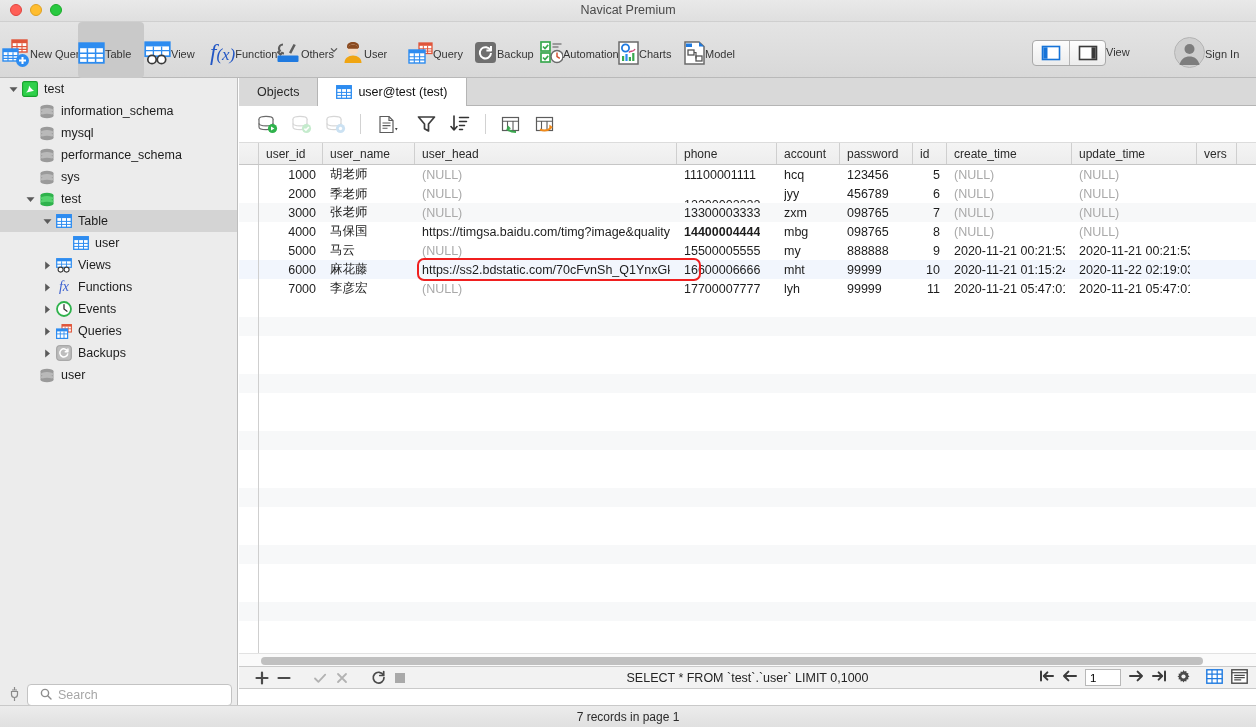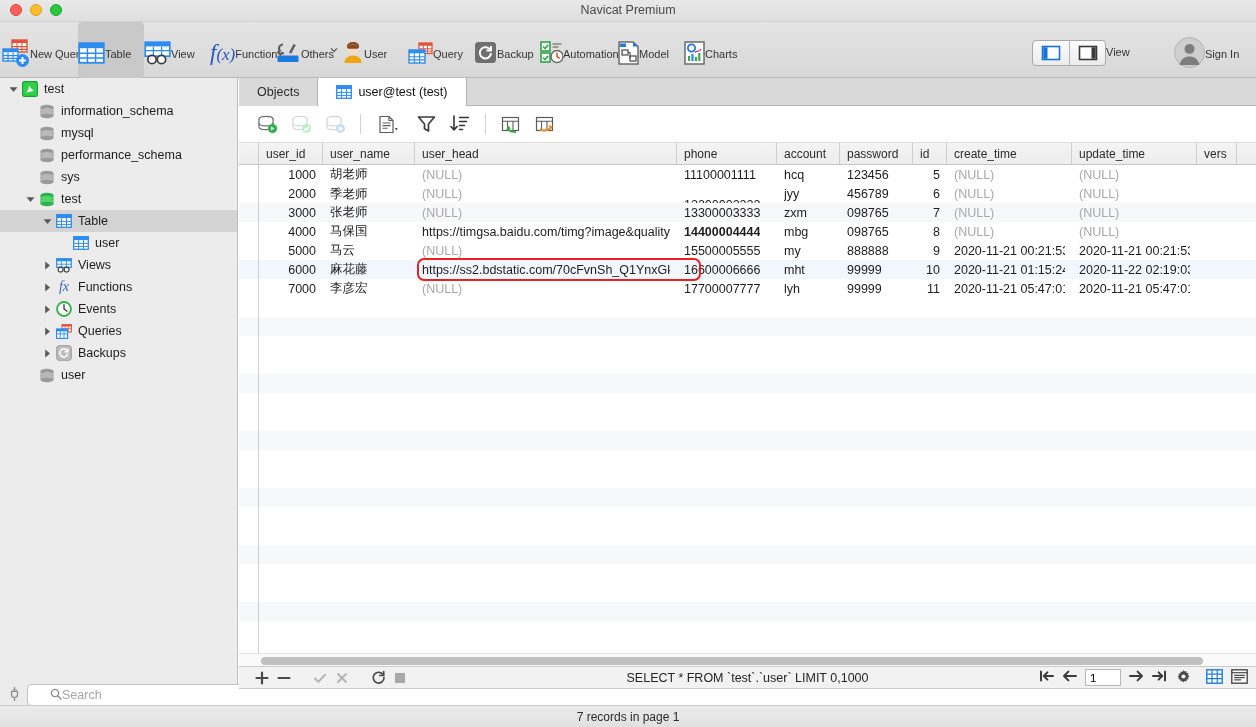--- a/index.html
+++ b/index.html
@@ -67,21 +67,21 @@
   .tw svg{ display:block; }
   .ticon{ width:20px; display:flex; align-items:center; justify-content:center; flex:none; }
   .tlabel{ margin-left:4px; }
 
   .searchbar{
     position:absolute; left:0; right:0; bottom:16px; height:32px;
     display:flex; align-items:center; padding:0 8px; gap:6px;
   }
   .searchbox{
     flex:1; height:22px; background:#fff; border:1px solid #c3c3c3;
-    border-radius:4px; display:flex; align-items:center; padding:0 22px; gap:0;
+    border-radius:4px; display:flex; align-items:center; padding:0 12px; gap:6px;
   }
   .searchbox input{
     border:none; outline:none; flex:1; font-size:12.5px;
     font-family:inherit; background:transparent; color:#1d1d1d;
   }
   .searchbox input::placeholder{ color:#a6a6a6; }
 
   
   .main{ position:absolute; left:239px; top:78px; right:0; bottom:0; background:#fff; }
 
@@ -279,43 +279,43 @@
               <path d="M12.5 3h9M12.5 6h6" stroke="#9a9a9a" stroke-width="1.8"></path>
               <circle cx="17" cy="15.5" r="6" fill="#fff" stroke="#6b6b6b" stroke-width="1.5"></circle>
               <path d="M17 11.5v4l2.8 1.8" fill="none" stroke="#d04a2a" stroke-width="1.4"></path>
             </svg>
           </div>
           <div class="lb">Automation</div>
         </div>
         <div class="tbtn">
           <div class="ic">
             <svg width="21" height="24" viewBox="0 0 21 24">
-              <path d="M1 1h14l5 4.5V23H1z" fill="#fff" stroke="#6b6b6b" stroke-width="1.5"></path>
-              <path d="M15 1v4.5h5" fill="#1f7ae0"></path>
-              <rect x="2" y="2.5" width="6" height="3.5" fill="#1f7ae0"></rect>
-              <rect x="4" y="9" width="6" height="5" fill="#fff" stroke="#555" stroke-width="1.3"></rect>
-              <rect x="12" y="15" width="6" height="5" fill="#fff" stroke="#555" stroke-width="1.3"></rect>
-              <path d="M10 11.5h2v6h0" fill="none" stroke="#555" stroke-width="1.2"></path>
-            </svg>
-          </div>
-          <div class="lb">Model</div>
-        </div>
-        <div class="tbtn">
-          <div class="ic">
-            <svg width="21" height="24" viewBox="0 0 21 24">
               <rect x="1" y="1" width="19" height="22" fill="#fff" stroke="#6b6b6b" stroke-width="1.5"></rect>
               <circle cx="7.5" cy="7" r="3.6" fill="none" stroke="#1f7ae0" stroke-width="1.8"></circle>
               <path d="M11 11.5c2-3 3.5 1 6-3.5" fill="none" stroke="#d04a7a" stroke-width="1.5"></path>
               <rect x="4" y="15" width="2.2" height="5" fill="#3aa84f"></rect>
               <rect x="7.4" y="13" width="2.2" height="7" fill="#2d8cf0"></rect>
               <rect x="10.8" y="16" width="2.2" height="4" fill="#3aa84f"></rect>
               <rect x="14.2" y="12" width="2.2" height="8" fill="#3aa84f"></rect>
             </svg>
           </div>
           <div class="lb">Charts</div>
+        </div>
+        <div class="tbtn">
+          <div class="ic">
+            <svg width="21" height="24" viewBox="0 0 21 24">
+              <path d="M1 1h14l5 4.5V23H1z" fill="#fff" stroke="#6b6b6b" stroke-width="1.5"></path>
+              <path d="M15 1v4.5h5" fill="#1f7ae0"></path>
+              <rect x="2" y="2.5" width="6" height="3.5" fill="#1f7ae0"></rect>
+              <rect x="4" y="9" width="6" height="5" fill="#fff" stroke="#555" stroke-width="1.3"></rect>
+              <rect x="12" y="15" width="6" height="5" fill="#fff" stroke="#555" stroke-width="1.3"></rect>
+              <path d="M10 11.5h2v6h0" fill="none" stroke="#555" stroke-width="1.2"></path>
+            </svg>
+          </div>
+          <div class="lb">Model</div>
         </div>
       </div>
 
     <div class="tgroup" style="right:120px; align-items:flex-start;">
       <div class="tbtn wide" style="width:104px;padding-top:0;">
         <div class="seg">
           <div>
             <svg width="20" height="16" viewBox="0 0 20 16">
                 <rect x="1.5" y="1.5" width="17" height="13" fill="#fff" stroke="#1673d8" stroke-width="1.6"></rect>
                 <rect x="2.3" y="2.3" width="4.2" height="11.4" fill="#1673d8"></rect>

